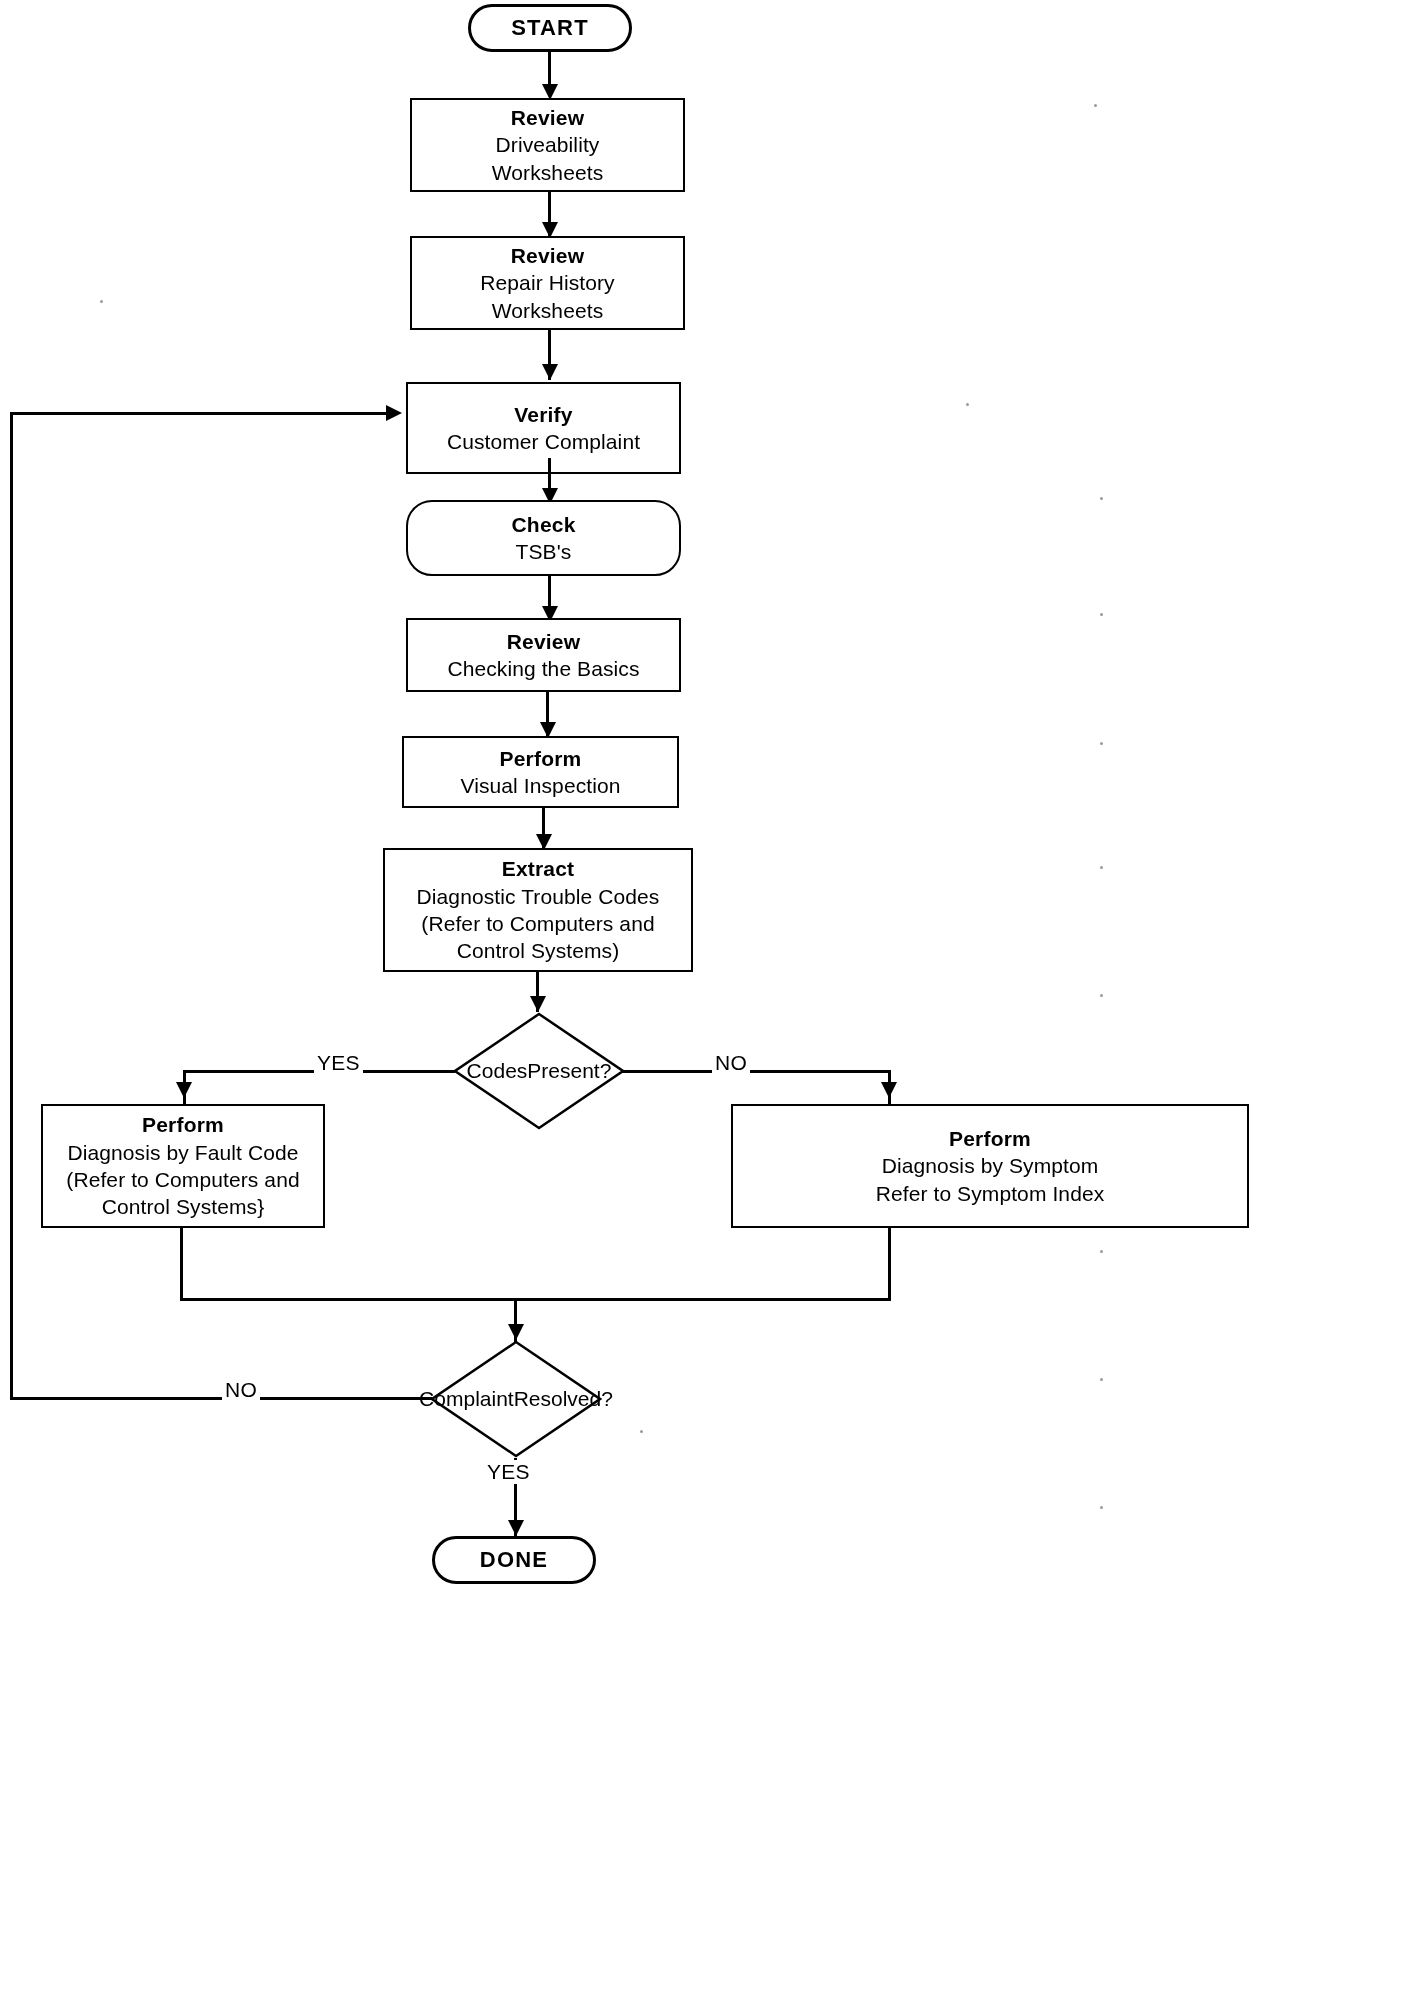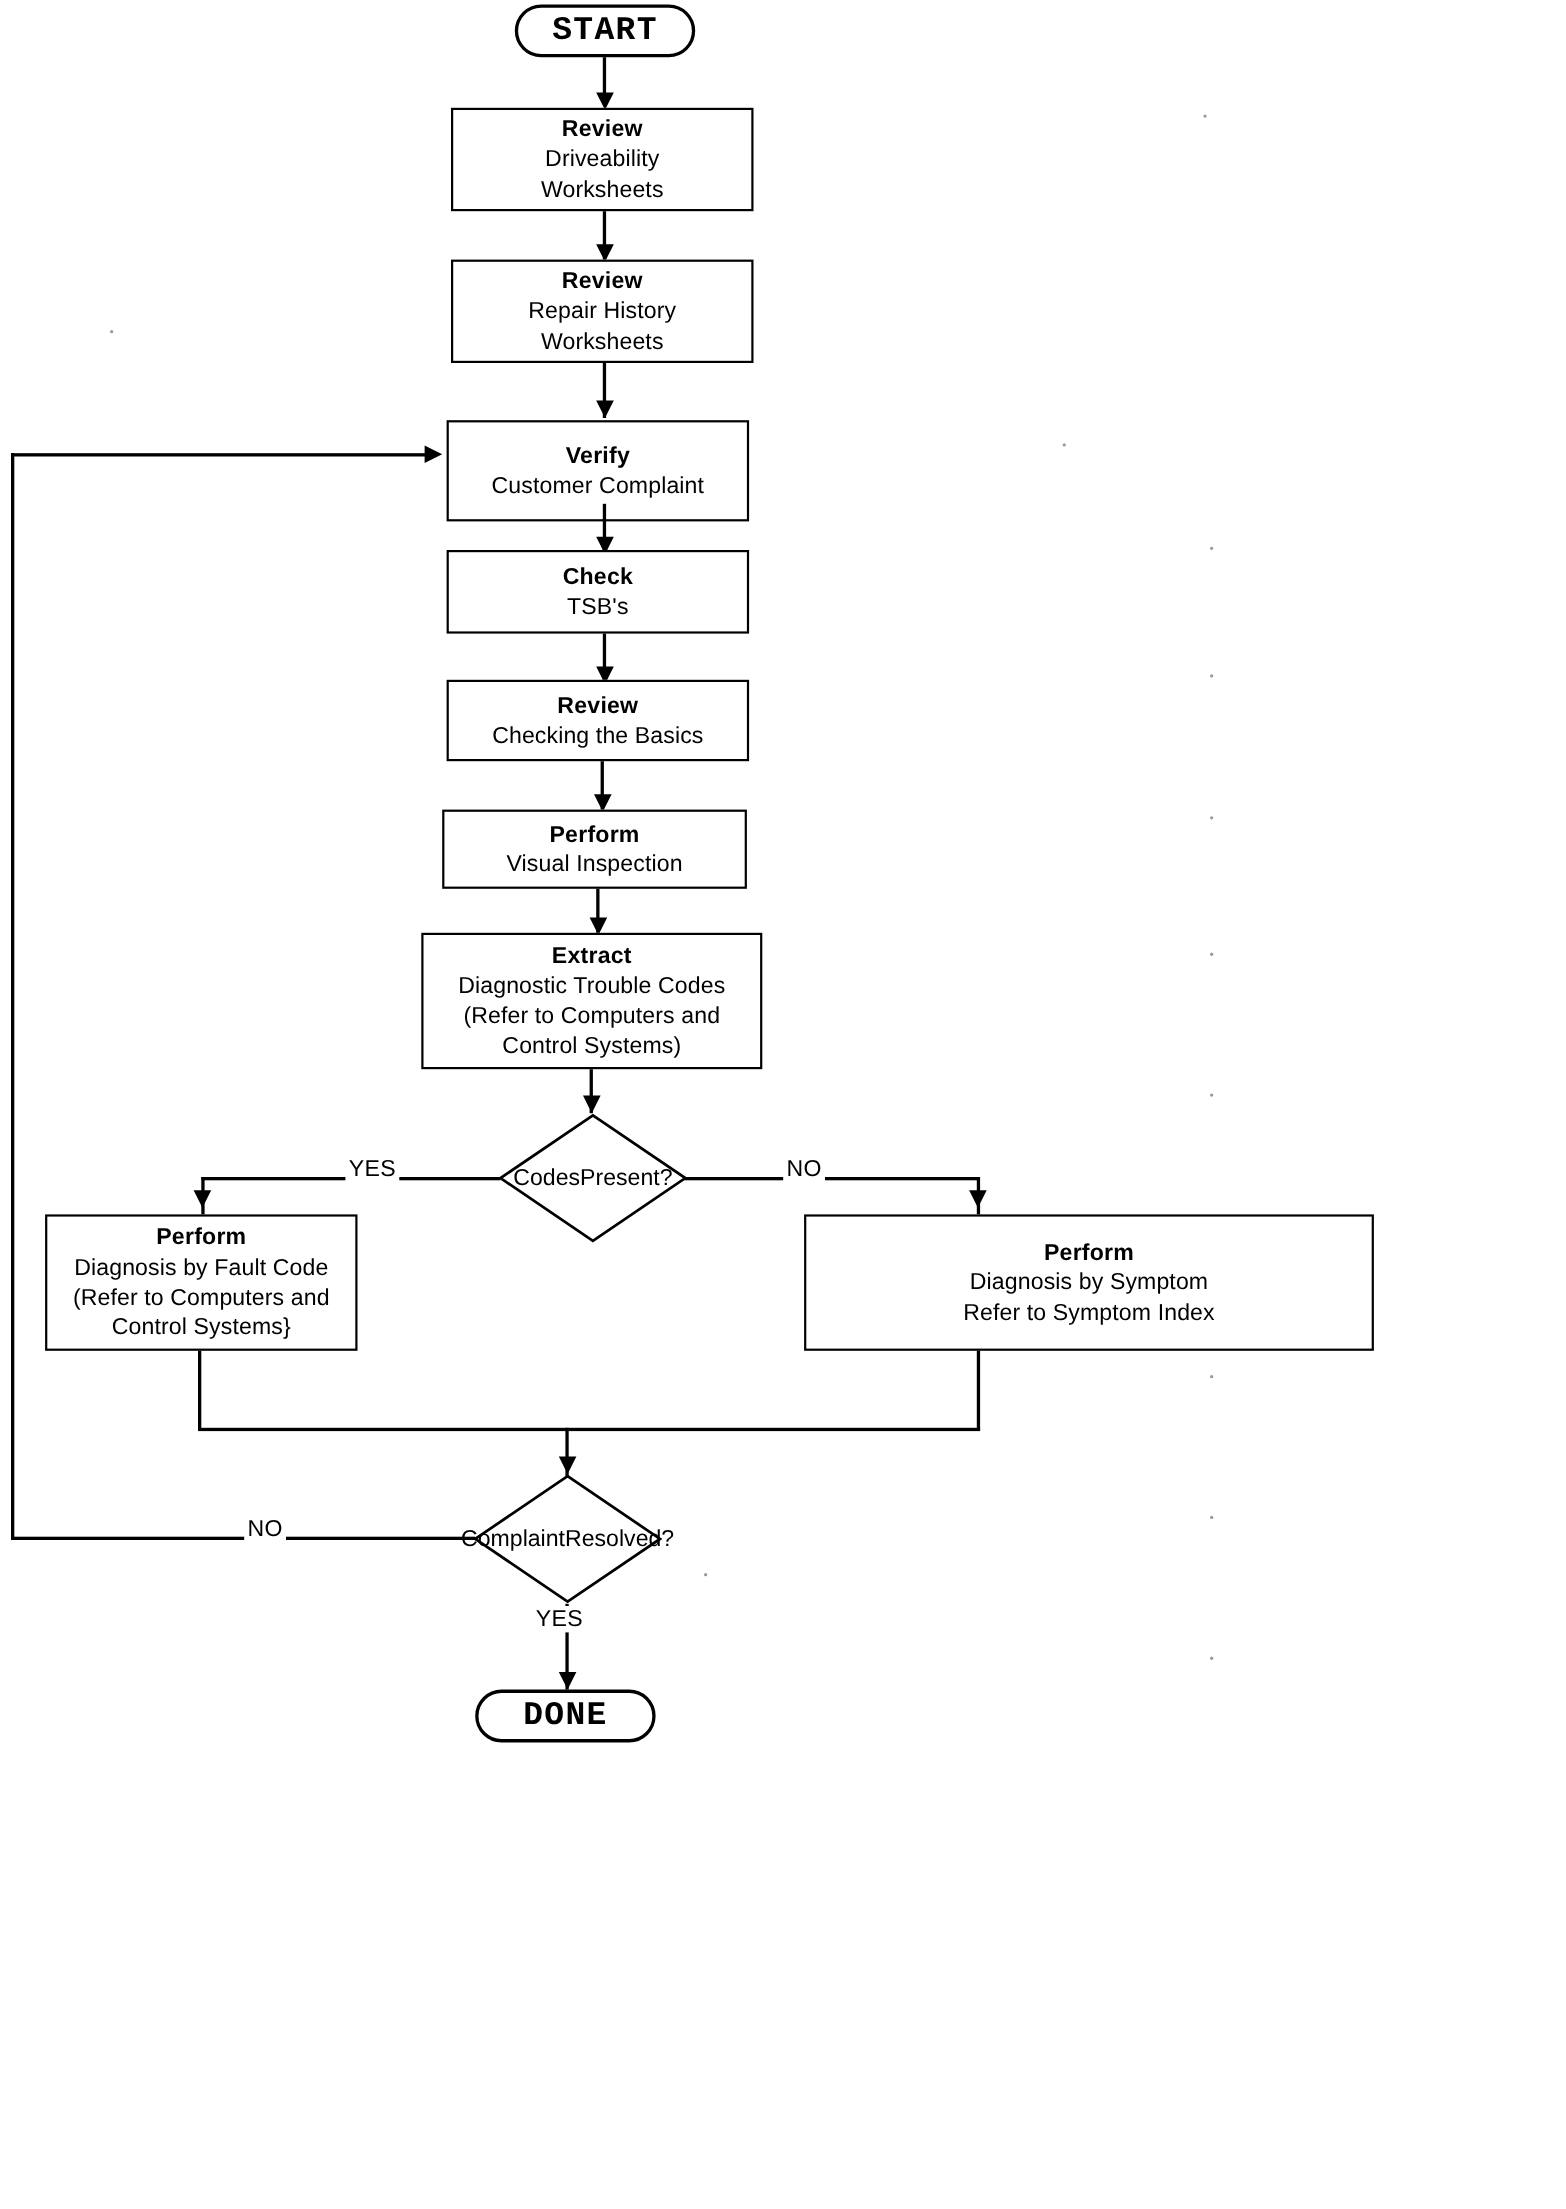--- a/index.html
+++ b/index.html
@@ -42,23 +42,22 @@
     font-size: 21px;
     letter-spacing: 0.2px;
   }
   .line {
     font-weight: normal;
     font-size: 21px;
     letter-spacing: 0.1px;
   }
   .term-label {
     font-weight: bold;
-    font-size: 30px;
+    font-size: 22px;
     letter-spacing: 1.2px;
-    font-family: Liberation Mono, monospace;
   }
   
   .diamond {
     position: absolute;
   }
   .diamond svg {
     display: block;
   }
   .diamond-text {
     position: absolute;
@@ -160,21 +159,21 @@
   <div class="arrowhead arrow-down" style="left:542px; top:364px;"></div>
 
   <div class="node rect" style="left:406px; top:382px; width:275px; height:92px;">
     <div class="title">Verify</div>
     <div class="line">Customer Complaint</div>
   </div>
 
   <div class="conn vline" style="left:548px; top:458px; height:44px;"></div>
   <div class="arrowhead arrow-down" style="left:542px; top:488px;"></div>
 
-  <div class="node rect" style="left:406px; top:500px; width:275px; height:76px;">
+  <div class="node rect" style="left:406px; top:500px; width:275px; height:76px;border-radius:26px;">
     <div class="title">Check</div>
     <div class="line">TSB's</div>
   </div>
 
   <div class="conn vline" style="left:548px; top:576px; height:44px;"></div>
   <div class="arrowhead arrow-down" style="left:542px; top:606px;"></div>
 
   <div class="node rect" style="left:406px; top:618px; width:275px; height:74px;">
     <div class="title">Review</div>
     <div class="line">Checking the Basics</div>

